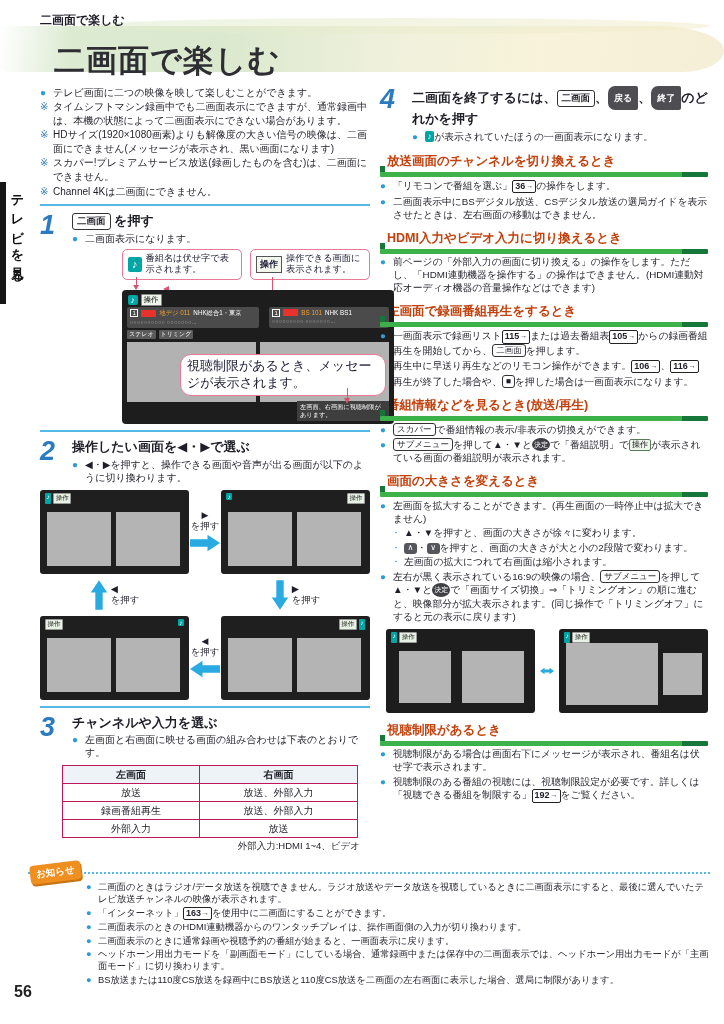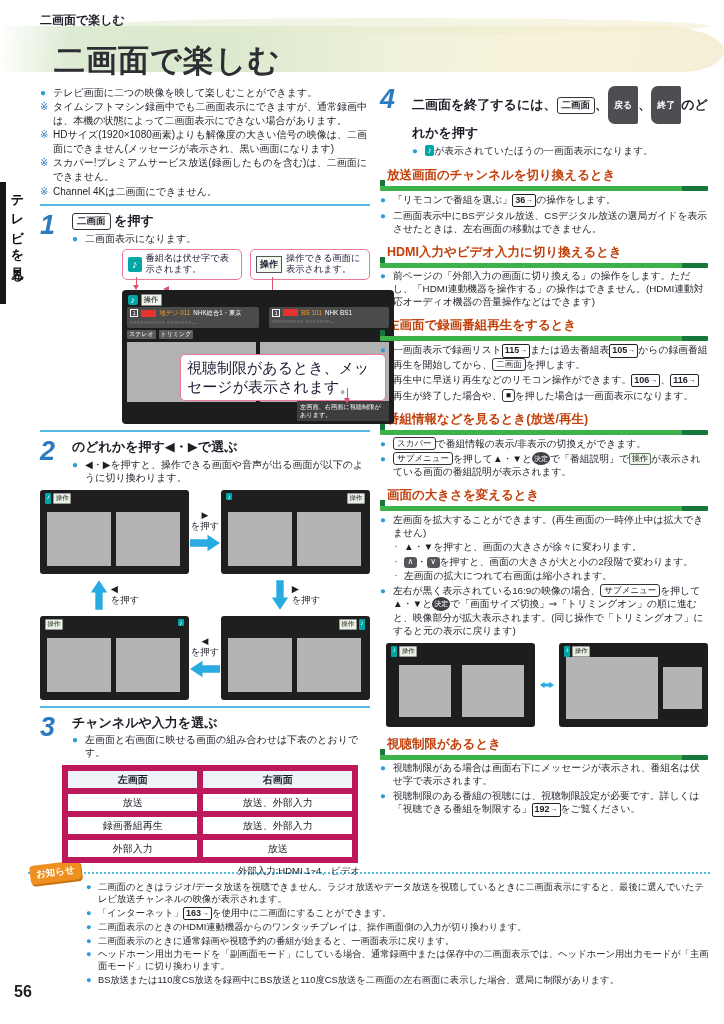--- a/index.html
+++ b/index.html
@@ -46,21 +46,21 @@
   .sg-sousa{display:inline-block;border:1px solid #5a7a5a;background:#eff7ec;color:#111;font-size:8px;padding:0 2px;border-radius:2px;vertical-align:1px;}
   .sg-enter{display:inline-block;background:#3f3f46;color:#fff;font-size:7px;padding:2px 2px;border-radius:50%;vertical-align:1px;}
   .sg-chev{display:inline-block;background:#55565c;color:#fff;font-size:8px;padding:0 3.5px;border-radius:3px;vertical-align:1px;}
 
   
   .step{display:flex;gap:5px;margin-top:2px;}
   .step-num{flex:0 0 27px;width:27px;font-size:27px;font-weight:bold;font-style:italic;color:var(--blue_step);line-height:1;}
   .step-body{flex:1;min-width:0;}
   .hd{font-size:13px;font-weight:bold;margin-bottom:2px;line-height:1.35;}
   .hd .sg-key{font-size:9.5px;padding:1px 4px;}
-  .hd .sg-keydark{font-size:9px;padding:13px 6px;}
+  .hd .sg-keydark{font-size:9px;padding:6px 6px;}
 
   
   .sec{margin-top:9px;}
   .sec-h{font-size:12.5px;font-weight:bold;padding:0 0 2px 7px;color:#c2410c;}
   .sec-bar{height:5px;position:relative;border-radius:1px;
     background:linear-gradient(to right,var(--green) 0,var(--green) calc(100% - 26px),var(--green_dark) calc(100% - 26px));}
   .sec-bar::before{content:'';position:absolute;left:0;top:-6px;width:5px;height:6px;background:var(--green_dark);}
 
   
   .tvwrap{position:relative;margin-top:4px;}
@@ -86,42 +86,42 @@
   .ch-red{width:15px;height:7px;background:var(--red);flex:0 0 auto;}
   .ch-band{color:#f0a030;}
   .ch-dots{font-size:5px;color:#ccc;letter-spacing:.5px;margin-top:1px;white-space:nowrap;overflow:hidden;}
   .tv-tags{position:absolute;top:40px;left:5px;display:flex;gap:3px;}
   .tv-tag{background:#5a5a5a;color:#fff;font-size:6px;padding:0 2px;border-radius:1px;}
   .tv-panel{position:absolute;top:52px;height:60px;width:129px;background:#b2b2b2;}
   .tpl{left:5px;} .tpr{right:5px;}
   .tv-restrict{position:absolute;right:5px;bottom:3px;width:92px;background:#3e3e3e;color:#fff;
     font-size:6.2px;line-height:1.3;padding:2px 3px;box-sizing:border-box;}
   .tv-callout{position:absolute;left:58px;top:64px;width:206px;background:#fff;border:1.8px solid var(--pink);
-    border-radius:5px;font-size:15px;line-height:1.3;padding:3px 6px;z-index:3;color:#1a1a35;box-sizing:border-box;}
+    border-radius:11px;font-size:13px;line-height:1.3;padding:3px 6px;z-index:3;color:#1a1a35;box-sizing:border-box;}
   .tv-arr{position:absolute;right:46px;top:98px;height:14px;border-left:1.8px solid var(--red_arrow);z-index:4;}
   .tv-arr::after{content:'';position:absolute;left:-4.5px;bottom:-5px;border:3.5px solid transparent;border-top:6px solid var(--red_arrow);}
 
   
   .s2grid{display:grid;grid-template-columns:149px 32px 149px;grid-template-rows:84px 42px 84px;
     align-items:center;justify-items:center;margin-top:4px;}
   .mini-tv{width:149px;height:84px;background:#1f1f1f;border-radius:3px;position:relative;}
   .mini-panel{position:absolute;bottom:8px;width:64px;height:54px;background:#b4b4b4;}
   .mpl{left:7px;} .mpr{left:76px;}
   .corner{position:absolute;top:3px;display:flex;gap:2px;}
   .corner.tl{left:5px;} .corner.tr{right:5px;}
   .m-note{background:var(--teal);color:#fff;font-size:6.5px;padding:0 1.5px;border-radius:1px;}
   .m-sousa{background:#e8f2e4;color:#222;font-size:6.5px;padding:0 1.5px;border:0.5px solid #999;border-radius:1px;}
   .acell{display:flex;flex-direction:column;align-items:center;gap:1px;font-size:9.3px;line-height:1.15;}
   .acell .sym{font-size:9px;}
   .acell-h{display:flex;align-items:center;gap:3px;font-size:9.3px;}
   .acol{display:flex;flex-direction:column;line-height:1.15;}
 
   
   .tbl{border-collapse:collapse;margin:4px 0 2px 22px;width:296px;}
-  .tbl th,.tbl td{border:6px solid #be185d;font-size:10px;text-align:center;padding:1.5px 2px;}
+  .tbl th,.tbl td{border:1px solid #be185d;font-size:10px;text-align:center;padding:1.5px 2px;}
   .tbl th{background:#eef3f8;}
   .tbl-note{font-size:9.5px;text-align:right;margin:2px 10px 0 0;}
 
   
   .trim{display:flex;align-items:center;gap:5px;margin:6px 0 2px 6px;}
   .t-screen{width:149px;height:84px;background:#1d1d1d;border-radius:3px;position:relative;flex:0 0 auto;}
   .tp{position:absolute;background:#b4b4b4;}
   .t1a{left:13px;top:22px;width:52px;height:52px;} .t1b{left:76px;top:22px;width:62px;height:52px;}
   .t2a{left:7px;top:14px;width:92px;height:62px;} .t2b{left:104px;top:24px;width:39px;height:42px;}
 
@@ -208,21 +208,21 @@
             <div class="tv-restrict">左画面、右画面に視聴制限があります。</div>
           </div>
         </div>
       </div>
     </div>
     <div class="sep"></div>
 
     <div class="step">
       <div class="step-num">2</div>
       <div class="step-body">
-        <div class="hd">のどれかを押す◀・▶で選ぶ</div>
+        <div class="hd">操作したい画面を◀・▶で選ぶ</div>
         <div>
             <div class="line"><span class="mk mk-dot">●</span>◀・▶を押すと、操作できる画面や音声が出る画面が以下のように切り換わります。</div>
           </div>
       </div>
     </div>
     <div class="s2grid">
       <div class="mini-tv">
         <span class="corner tl">
             <span class="m-note">♪</span>
             <span class="m-sousa">操作</span>

